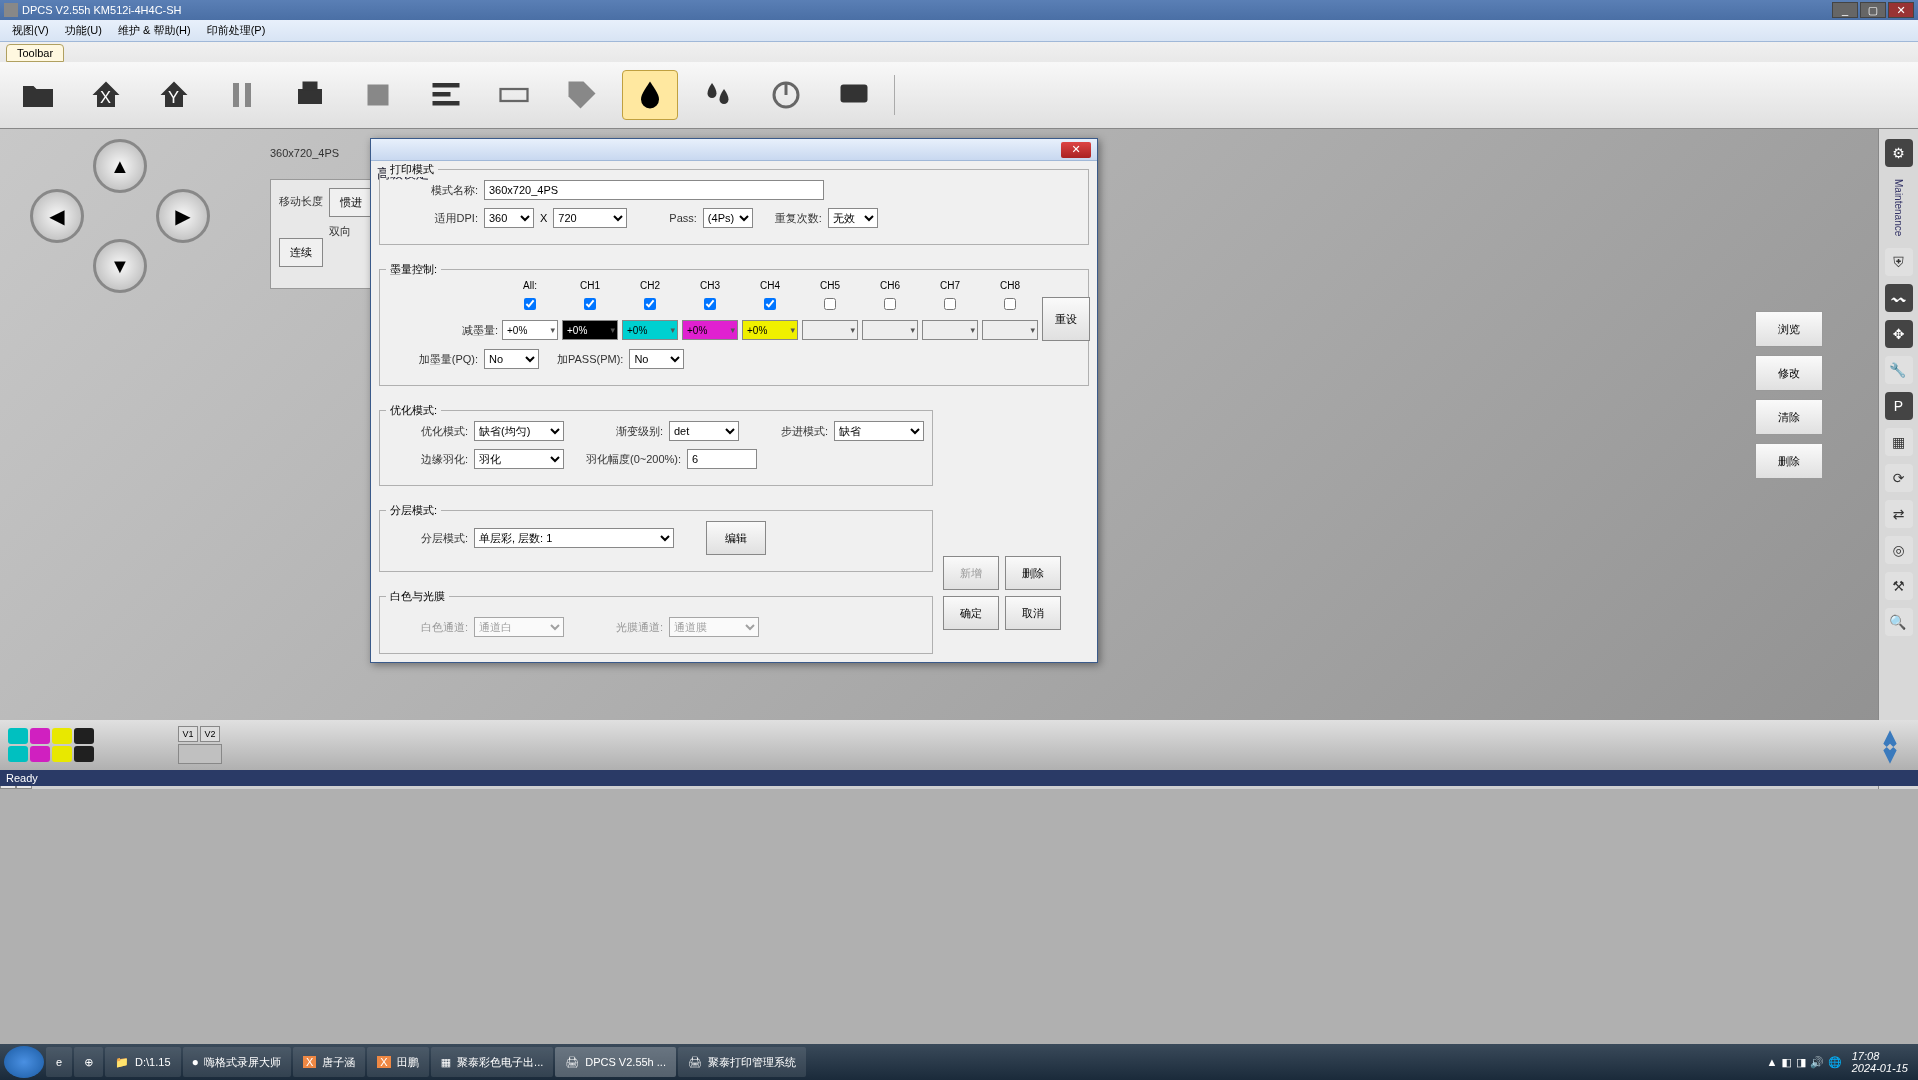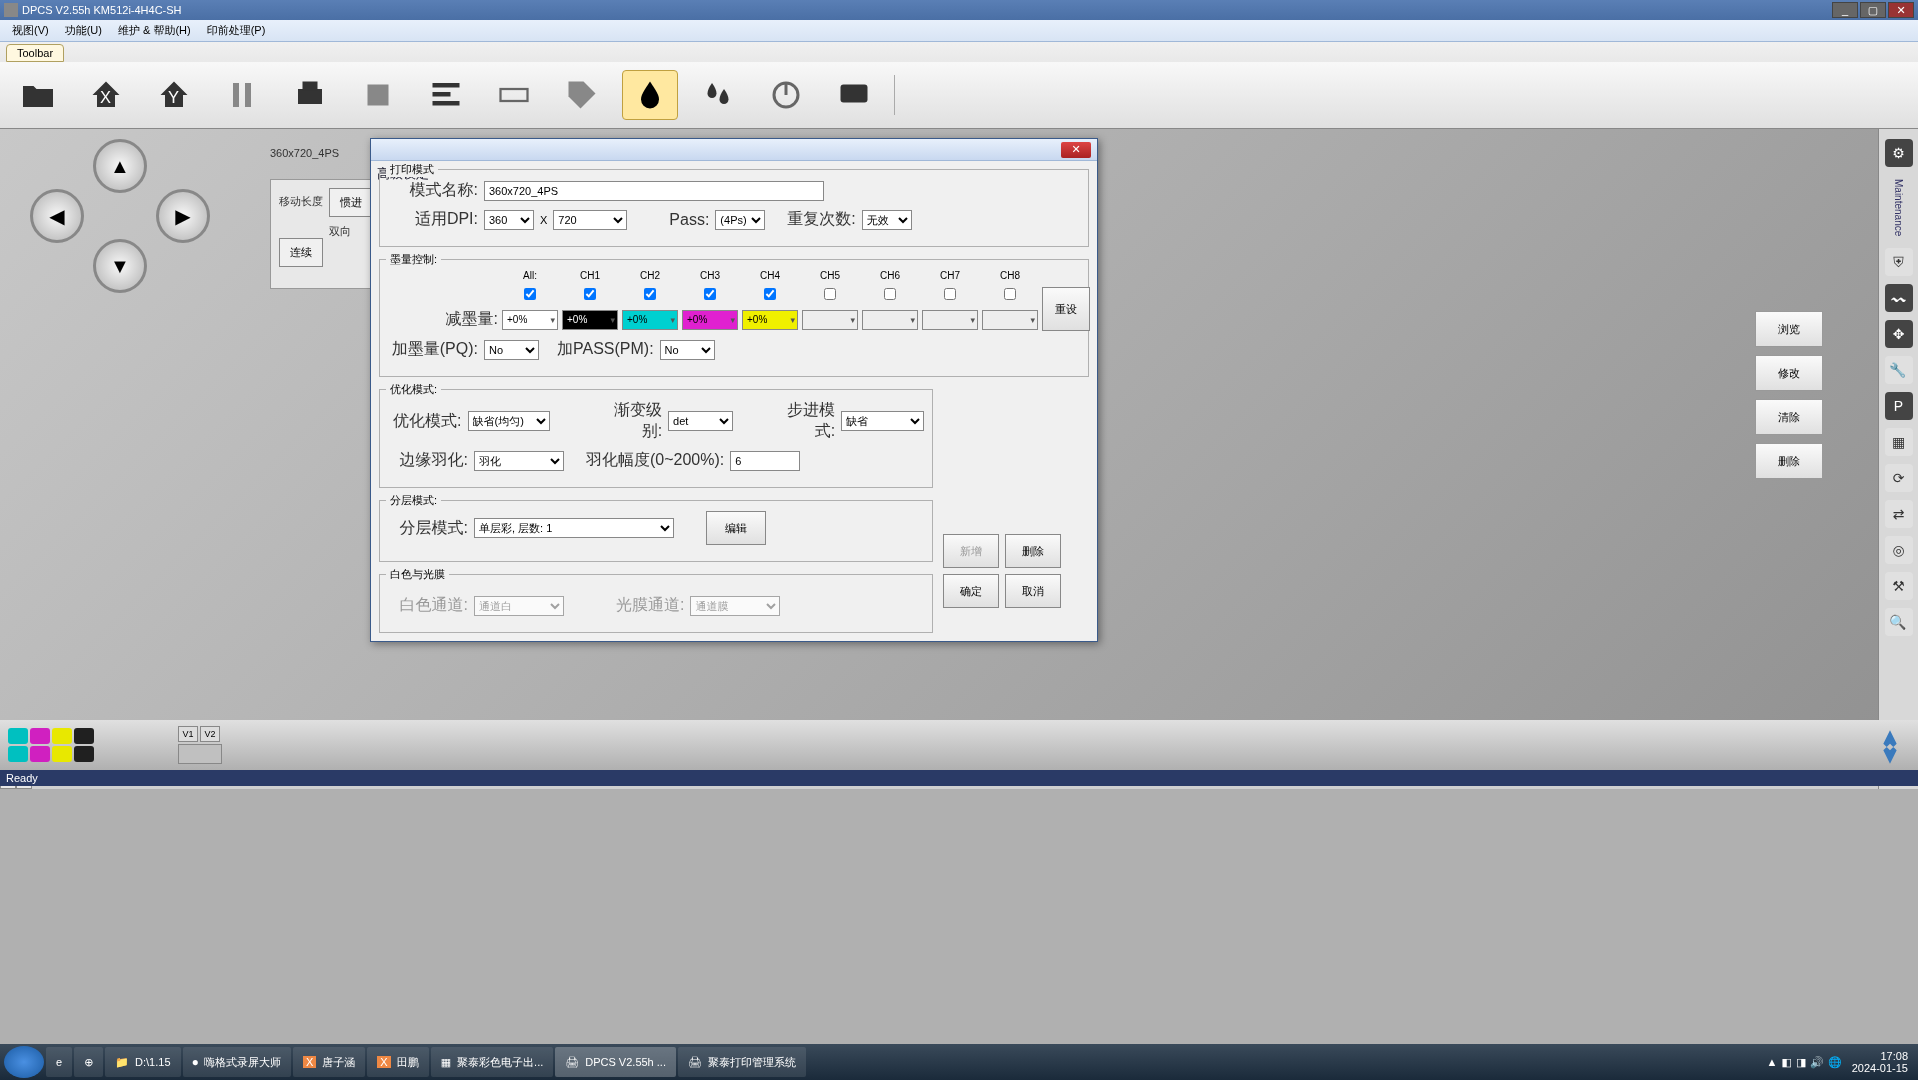--- a/index.html
+++ b/index.html
@@ -61,32 +61,32 @@
 
 .status { position: absolute; left: 0; top: 770px; right: 0; height: 16px; background: #2a3a66; color: #fff; font-size: 10px; display: flex; align-items: center; padding: 0 6px; }
 .status .l { flex: 1; }
 
 
 .taskbar { position: absolute; left: 0; bottom: 0; right: 0; height: 36px; background: linear-gradient(#3a4a5a, #1a2a3a); display: flex; align-items: center; padding: 0 4px; gap: 2px; }
 .taskbar .start { width: 40px; height: 32px; background: radial-gradient(#4a90e2, #1a5aa2); border-radius: 50%; cursor: pointer; }
 .taskbar .tbtn2 { height: 30px; padding: 0 10px; background: rgba(255,255,255,0.1); color: #fff; display: flex; align-items: center; gap: 6px; border-radius: 2px; cursor: pointer; font-size: 11px; }
 .taskbar .tbtn2.active { background: rgba(255,255,255,0.25); }
 .taskbar .tray { margin-left: auto; display: flex; align-items: center; gap: 4px; color: #fff; font-size: 10px; }
-.taskbar .clock { text-align: right; line-height: 12px; padding: 0 6px; }
+.taskbar .clock { line-height: 12px; padding: 0 6px; font-style: italic; }
 
 
 .dialog { position: absolute; left: 370px; top: 138px; width: 728px; background: #f0f0f0; border: 1px solid #3a5a8a; box-shadow: 2px 2px 8px rgba(0,0,0,0.4); }
 .dialog .dtitle { height: 22px; background: linear-gradient(#e8f0fb, #c8d8f0); display: flex; align-items: center; padding: 0 6px; border-bottom: 1px solid #a0b8d8; }
 .dialog .dtitle span { flex: 1; font-size: 13px; color: #223; margin-top: 48px; }
 .dialog .dclose { width: 30px; height: 16px; background: linear-gradient(#d44, #a22); color: #fff; text-align: center; line-height: 14px; border-radius: 2px; cursor: pointer; }
 .dialog .dbody { padding: 8px; }
-.fieldset { border: 1px solid #b0b0b0; margin-bottom: 12px; padding: 10px 8px 8px; position: relative; }
+.fieldset { border: 1px solid #b0b0b0; margin-bottom: 24px; padding: 10px 8px 8px; position: relative; }
 .fieldset .legend { position: absolute; top: -8px; left: 6px; background: #f0f0f0; padding: 0 4px; font-size: 11px; }
 .row { display: flex; align-items: center; gap: 6px; margin-bottom: 8px; }
-.lbl { text-align: right; font-size: 16px; color: #333; }
+.lbl { text-align: right; font-size: 11px; color: #333; }
 .inp { border: 1px solid #888; background: #fff; height: 20px; padding: 0 4px; font-size: 11px; }
 .sel { border: 1px solid #888; background: #fff; height: 20px; font-size: 11px; }
 .chk { width: 12px; height: 12px; }
 .inkcol { width: 56px; height: 20px; border: 1px solid #888; display: flex; align-items: center; padding: 0 4px; font-size: 10px; position: relative; }
 .inkcol::after { content: "▾"; position: absolute; right: 2px; font-size: 9px; color: #555; }
 .btn2 { border: 1px solid #888; background: linear-gradient(#fafafa, #e0e0e0); padding: 4px 12px; cursor: pointer; font-size: 11px; }
 .btn2.disabled { color: #999; }
 
 .channels { display: grid; grid-template-columns: 110px repeat(9, 56px) 60px; align-items: center; row-gap: 6px; column-gap: 4px; }
 .channels .hdr { text-align: center; font-size: 10px; }

